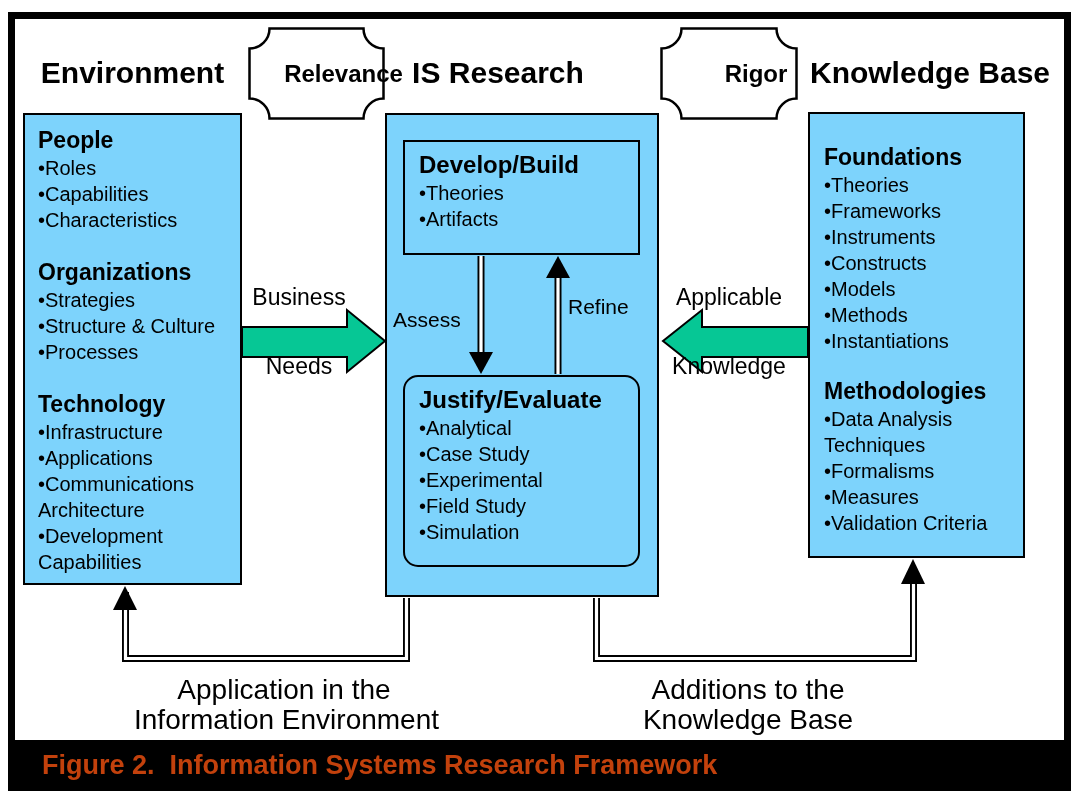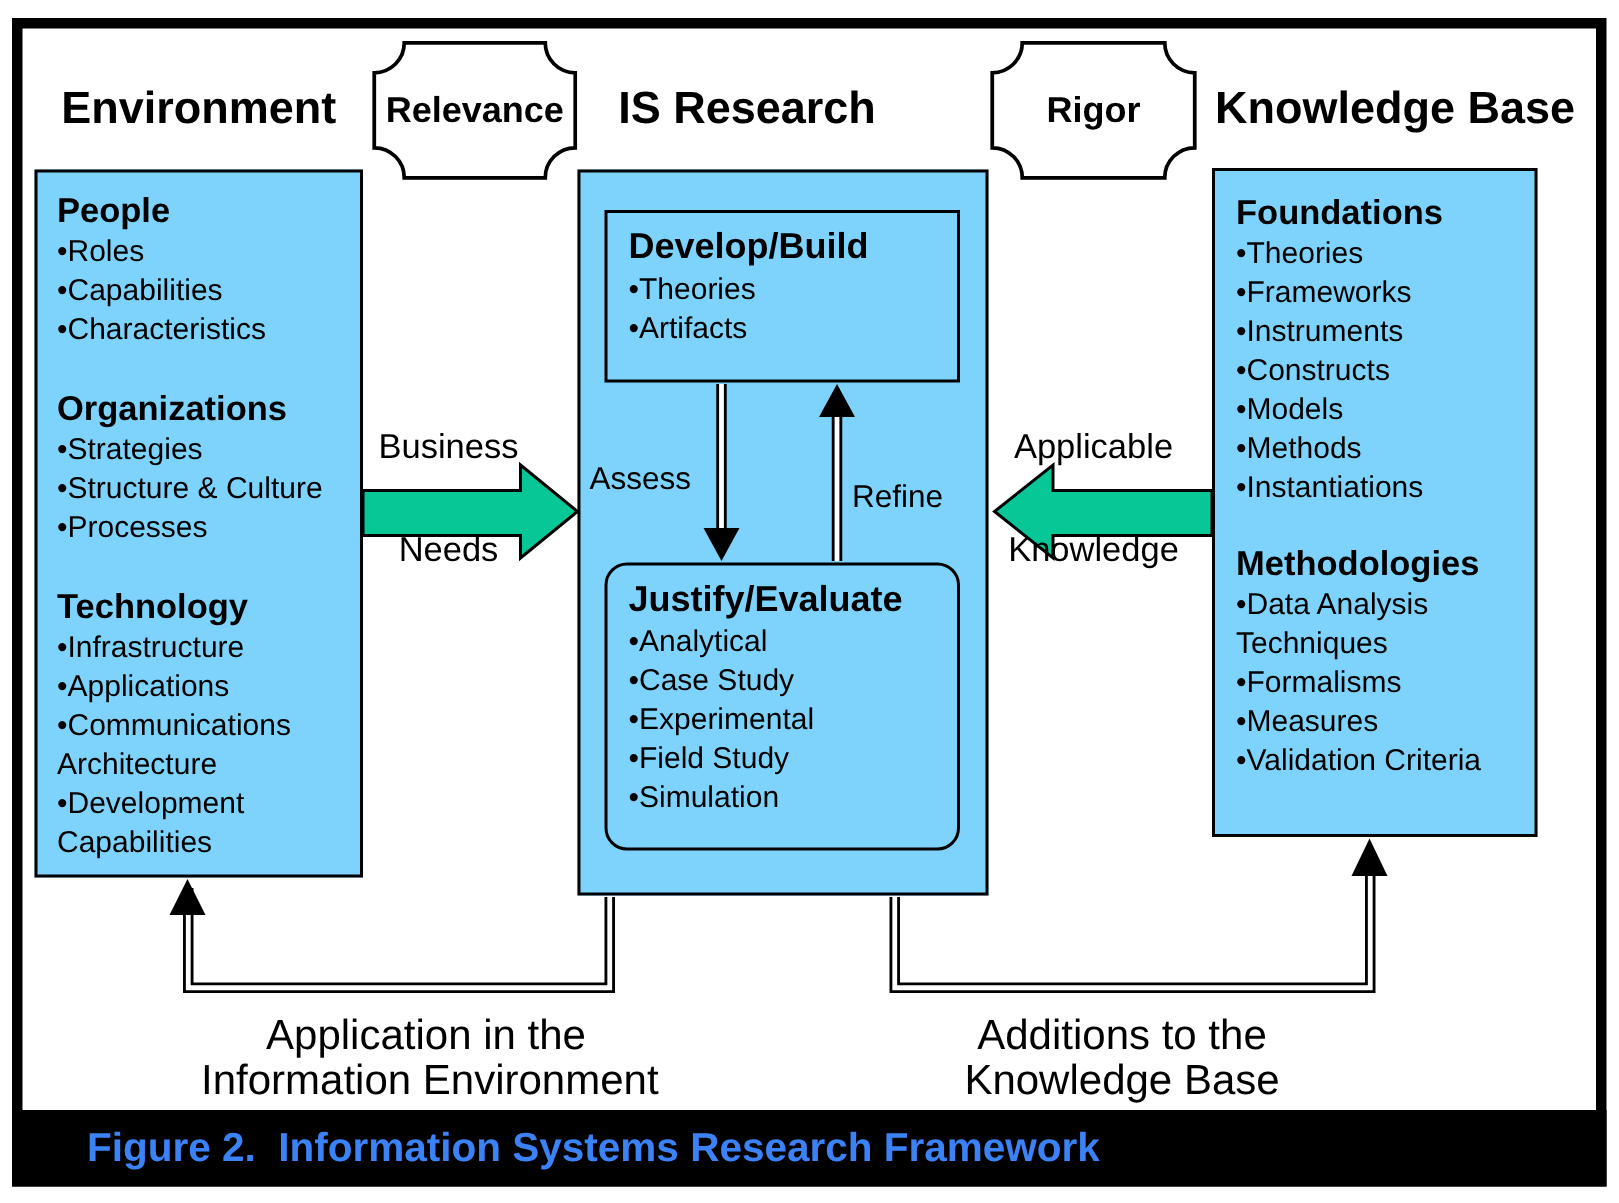--- a/index.html
+++ b/index.html
@@ -3,38 +3,38 @@
 <meta charset="utf-8">
 <style>
   html,body{margin:0;padding:0;background:#ffffff;}
   .canvas{position:relative;width:1079px;height:802px;background:#ffffff;overflow:hidden;
           font-family:"Liberation Sans",sans-serif;color:#000;}
   .frame{position:absolute;left:8px;top:12px;width:1063px;height:779px;
          border:7px solid #000;box-sizing:border-box;}
   .col-title{position:absolute;font-weight:bold;font-size:30px;text-align:center;
              white-space:nowrap;}
   .badge{position:absolute;display:flex;align-items:center;justify-content:center;
-         font-weight:bold;font-size:24px;z-index:3;}
+         font-weight:bold;font-size:24px;z-index:3;padding-left:27px;}
   .badge svg{position:absolute;left:0;top:0;}
   .badge span{position:relative;z-index:1;}
   .box{position:absolute;border:2px solid #000;box-sizing:border-box;background:#7dd3fc;z-index:1;}
   .box .pad{padding:10px 6px 0 13px;}
   .sec{margin-bottom:24px;}
   .sec-head{font-weight:bold;font-size:23px;line-height:30px;white-space:nowrap;}
   .sec-lines div{font-size:20px;line-height:26px;white-space:nowrap;}
   .inner-head{font-weight:bold;font-size:24px;line-height:30px;white-space:nowrap;}
   .flow-label{position:absolute;text-align:center;font-size:23px;line-height:29px;z-index:4;}
   .flow-label div{white-space:nowrap;margin-top:40px;}
   .bottom-label{position:absolute;text-align:center;font-size:28px;line-height:30px;z-index:4;}
   .bottom-label div{white-space:nowrap;}
   .small-label{position:absolute;font-size:21px;z-index:4;white-space:nowrap;}
   .overlay{position:absolute;left:0;top:0;z-index:2;pointer-events:none;}
   .caption-bar{position:absolute;left:8px;top:740px;width:1063px;height:51px;background:#000;
                display:flex;align-items:center;z-index:5;}
-  .caption-bar span{color:#3b82f6;font-weight:bold;font-size:27px;padding-left:34px;white-space:pre;margin-left:16px;}
+  .caption-bar span{color:#c2410c;font-weight:bold;font-size:27px;padding-left:34px;white-space:pre;}
 </style>
 </head>
 <body>
 
 <div class="canvas">
 
   <div class="frame"></div>
 
   <div class="col-title" style="left:23px;top:56px;width:219px;">Environment</div>
   <div class="col-title" style="left:385px;top:56px;width:226px;">IS Research</div>
@@ -105,21 +105,21 @@
           <div>•Analytical</div>
           <div>•Case Study</div>
           <div>•Experimental</div>
           <div>•Field Study</div>
           <div>•Simulation</div>
         </div>
     </div>
   </div>
 
   <div class="box" style="left:808px;top:112px;width:217px;height:446px;">
-    <div class="pad" style="padding-top:12px;padding-left:14px;">
+    <div class="pad" style="padding-top:28px;padding-left:14px;">
       <div class="sec" style="margin-bottom:22px;">
         <div class="sec-head">Foundations</div>
         <div class="sec-lines">
             <div>•Theories</div>
             <div>•Frameworks</div>
             <div>•Instruments</div>
             <div>•Constructs</div>
             <div>•Models</div>
             <div>•Methods</div>
             <div>•Instantiations</div>
@@ -140,21 +140,21 @@
 
   <div class="flow-label" style="left:228px;top:243px;width:142px;">
       <div>Business</div>
       <div>Needs</div>
     </div>
   <div class="flow-label" style="left:648px;top:243px;width:162px;">
       <div>Applicable</div>
       <div>Knowledge</div>
     </div>
   <div class="small-label" style="left:393px;top:308px;">Assess</div>
-  <div class="small-label" style="left:568px;top:320px;">Refine</div>
+  <div class="small-label" style="left:568px;top:295px;">Refine</div>
   <div class="bottom-label" style="left:134px;top:675px;width:300px;">
       <div>Application in the</div>
       <div>Information Environment</div>
     </div>
   <div class="bottom-label" style="left:598px;top:675px;width:300px;">
       <div>Additions to the</div>
       <div>Knowledge Base</div>
     </div>
 
   <svg class="overlay" width="1079" height="802" viewBox="0 0 1079 802">

